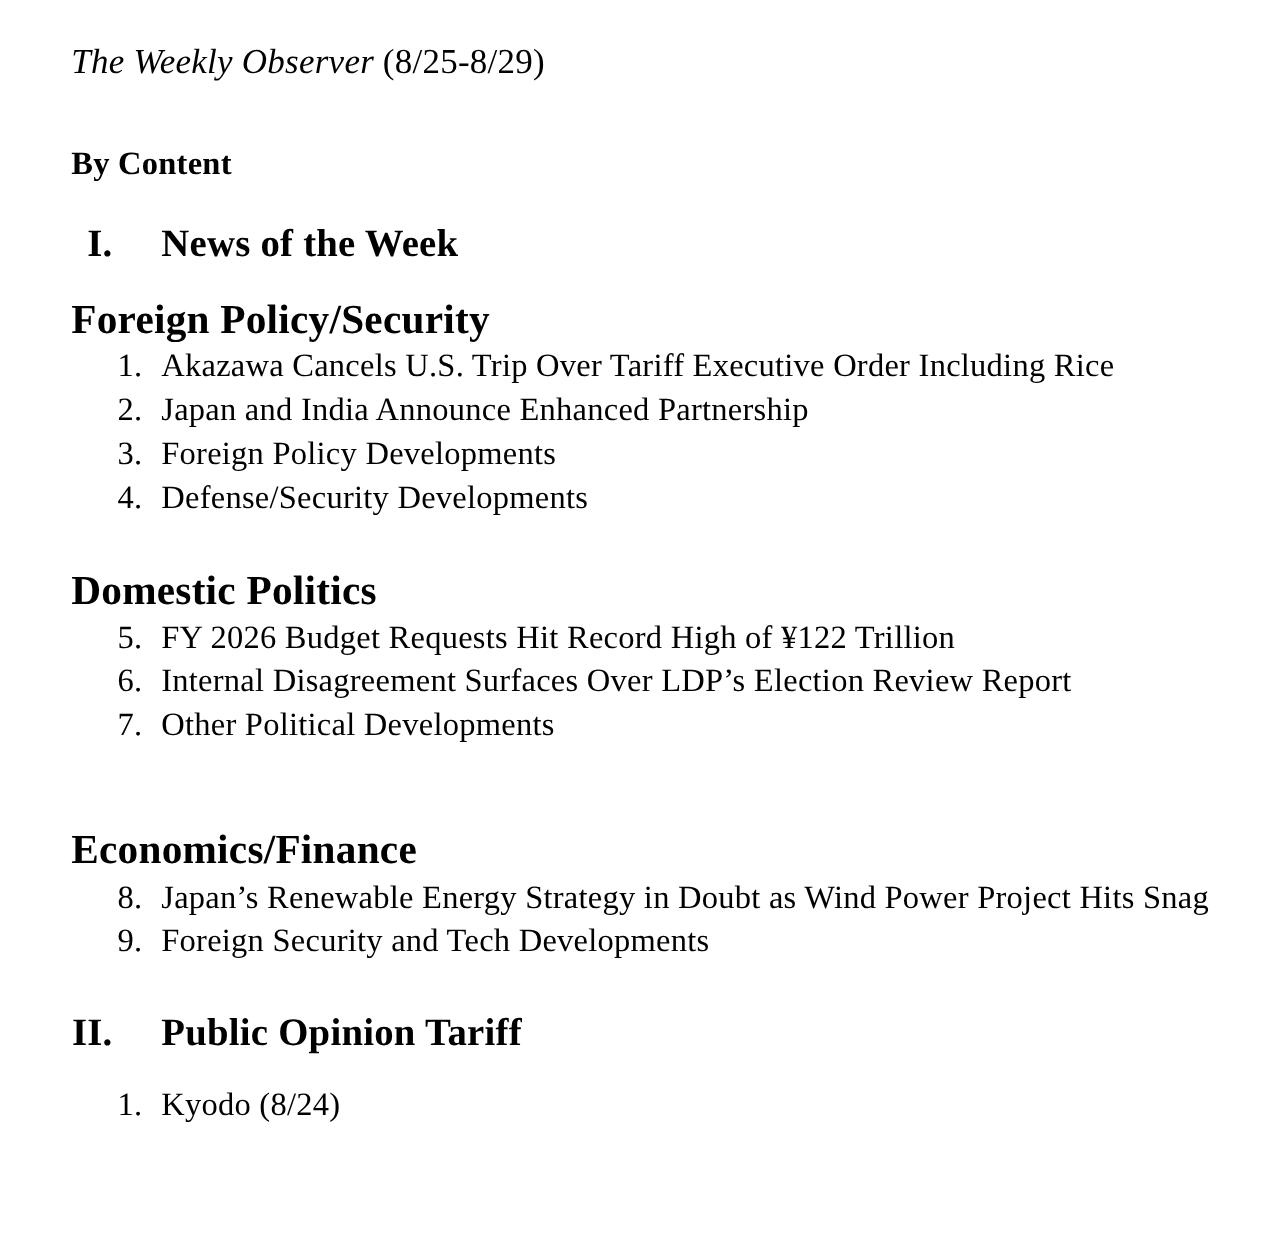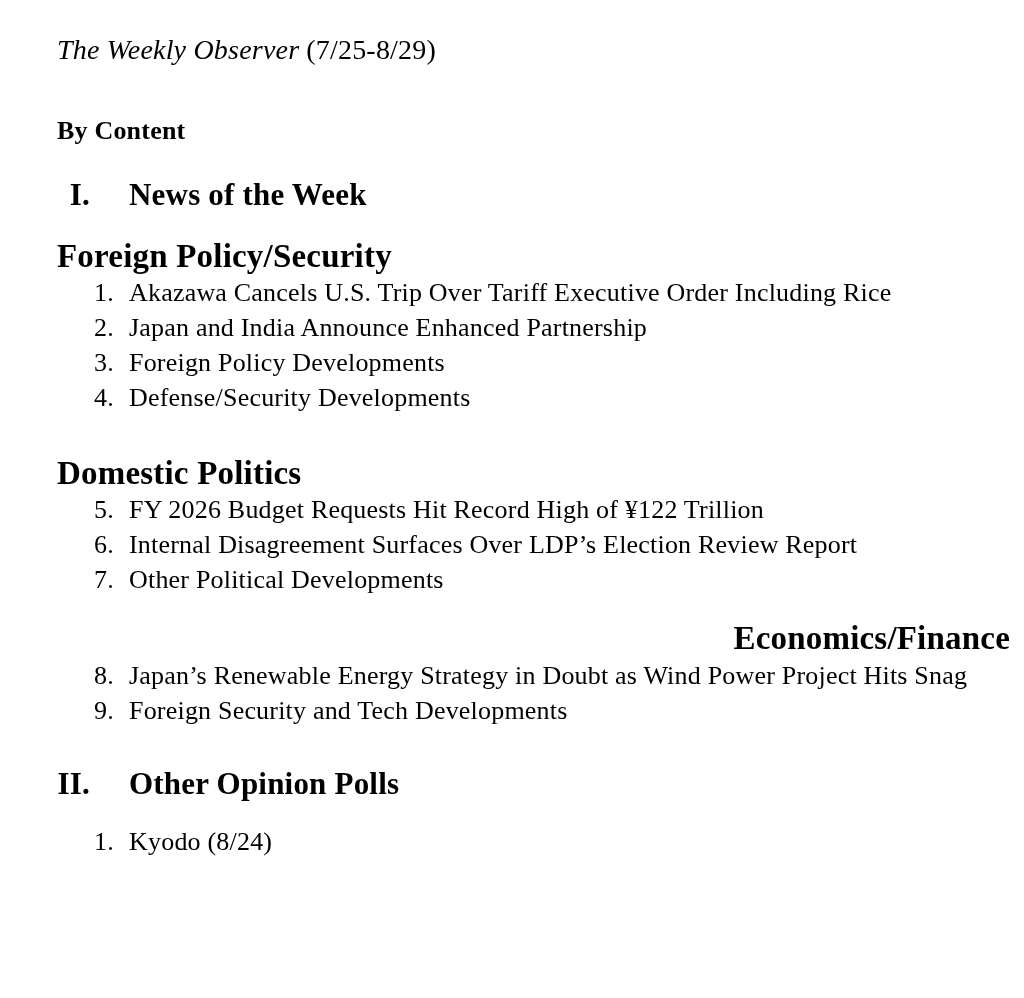--- a/index.html
+++ b/index.html
@@ -61,21 +61,21 @@
   
   .subheading {
     margin: 0;
     font-size: 33px;
     line-height: 38px;
     font-weight: 700;
     letter-spacing: 0.2px;
   }
   .sub-foreign   { margin-top: 21px; }
   .sub-domestic  { margin-top: 39px; }
-  .sub-economics { margin-top: 22px; text-align: right; }
+  .sub-economics { margin-top: 64px; }
 
   
   .toc-list {
     list-style: none;
     margin: 0;
     padding: 0;
     font-size: 26px;
     line-height: 35px;
     letter-spacing: 0.2px;
   }
@@ -94,21 +94,21 @@
     white-space: nowrap;
     font-family: Liberation Serif, serif;
   }
 </style>
 </head>
 <body>
 
 <div class="page">
 
   <p class="doc-title">
-    <span class="title-name">The Weekly Observer</span><span class="title-dates">(7/25-8/29)</span>
+    <span class="title-name">The Weekly Observer</span><span class="title-dates">(8/25-8/29)</span>
   </p>
 
   <h1 class="by-content">By Content</h1>
 
   <h2 class="num-heading sec1">
     <span class="roman">I.</span>
     <span class="num-heading-text">News of the Week</span>
   </h2>
 
   <h3 class="subheading sub-foreign">Foreign Policy/Security</h3>
@@ -157,21 +157,21 @@
       <span class="item-text">Japan’s Renewable Energy Strategy in Doubt as Wind Power Project Hits Snag</span>
     </li>
     <li class="toc-item">
       <span class="num">9.</span>
       <span class="item-text">Foreign Security and Tech Developments</span>
     </li>
   </ol>
 
   <h2 class="num-heading sec2">
     <span class="roman">II.</span>
-    <span class="num-heading-text">Other Opinion Polls</span>
+    <span class="num-heading-text">Public Opinion Tariff</span>
   </h2>
 
   <ol class="toc-list list4">
     <li class="toc-item">
       <span class="num">1.</span>
       <span class="item-text">Kyodo (8/24)</span>
     </li>
   </ol>
 
 </div>

